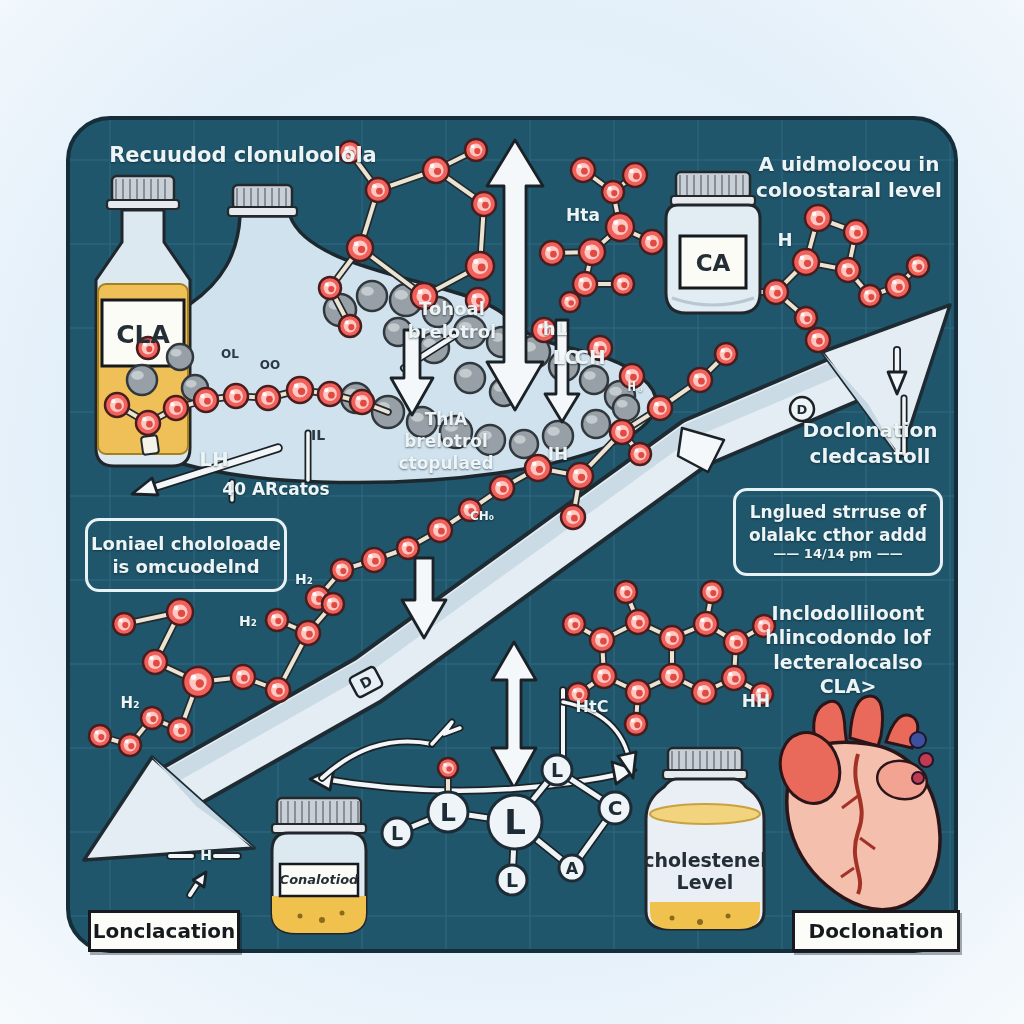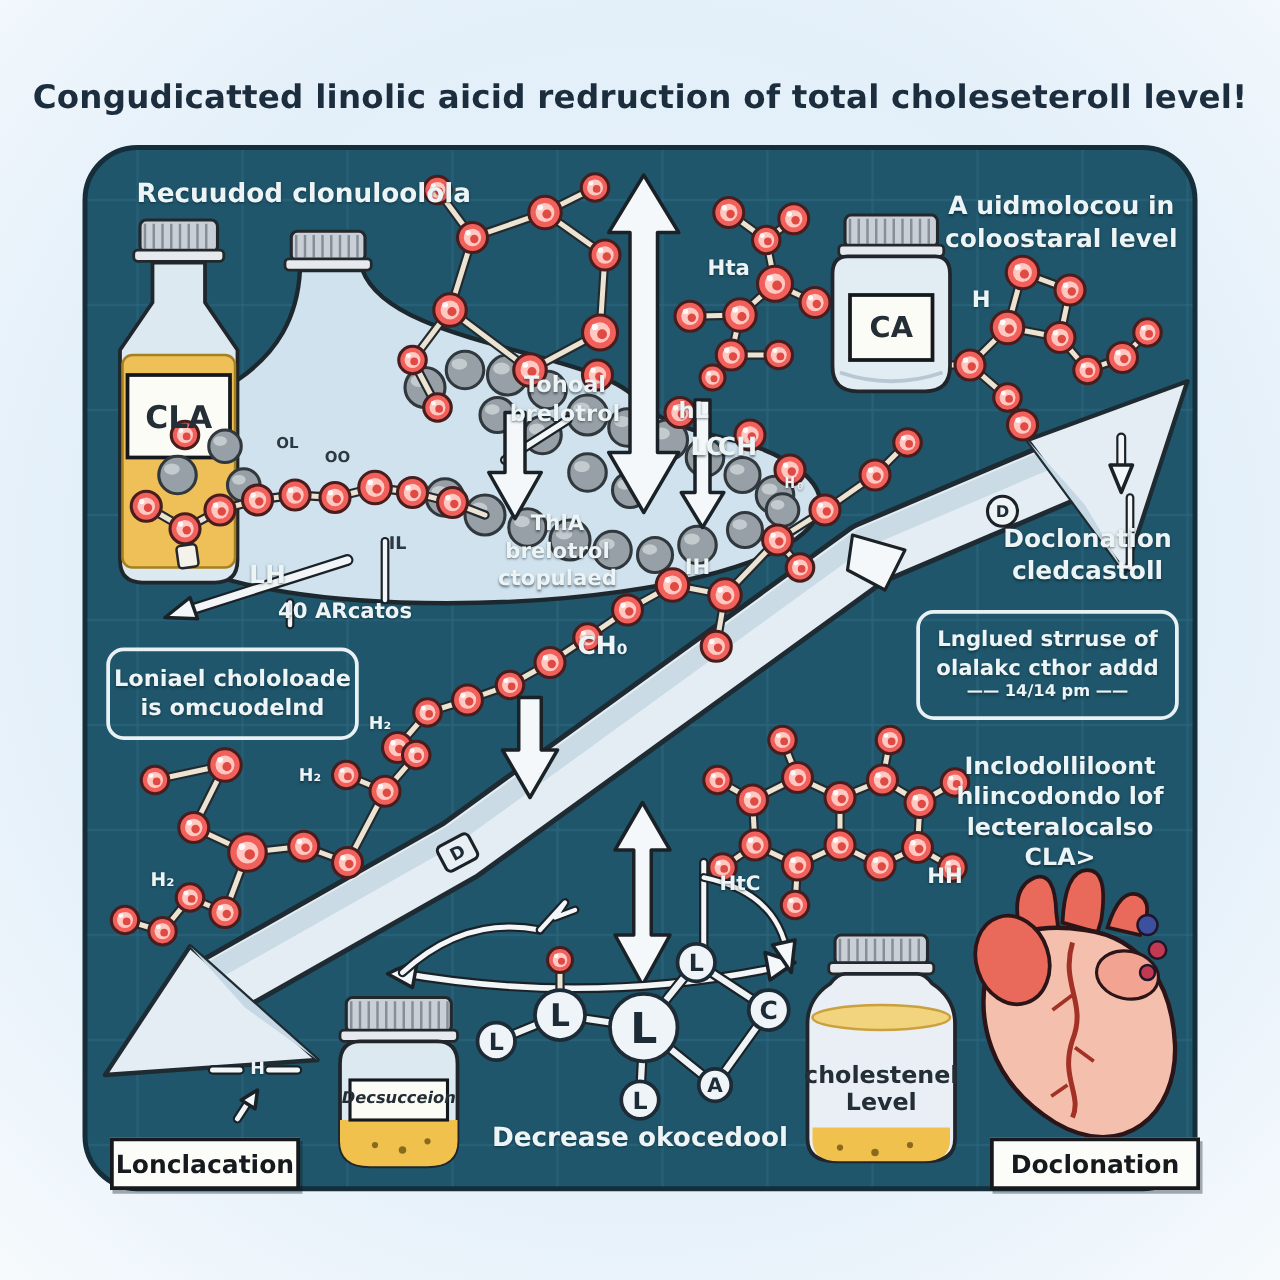--- a/index.html
+++ b/index.html
@@ -842,21 +842,20 @@
       <g transform="rotate(-28 366 682)">
  <rect x="352" y="671" width="28" height="22" rx="4" fill="#e9f0f5" stroke="#1b2227" stroke-width="2.5"></rect>
  <text x="366" y="682" text-anchor="middle" dy=".36em" font-size="14" fill="#1c2b36">D</text>
       </g>
       <g>
  <circle cx="802" cy="409" r="12" fill="#eef3f6" stroke="#1b2227" stroke-width="2.5"></circle>
  <text x="802" y="409" text-anchor="middle" dy=".36em" font-size="13" fill="#1c2b36">D</text>
       </g>
     </svg>
 
-  <div class="title">Congudicatted linolic aicid redruction of total choleseteroll level!</div>
 
   <div class="cap" style="left:243px;top:155px;font-size:21px">
     <span class="ln">Recuudod clonuloolola</span>
   </div>
   <div class="cap" style="left:849px;top:178px;font-size:20px">
     <span class="ln">A uidmolocou in</span>
     <span class="ln">coloostaral level</span>
   </div>
   <div class="cap" style="left:452px;top:320px;font-size:18px">
     <span class="ln">Tohoal</span>
@@ -870,23 +869,20 @@
   <div class="cap" style="left:870px;top:444px;font-size:20px">
     <span class="ln">Doclonation</span>
     <span class="ln">cledcastoll</span>
   </div>
   <div class="cap" style="left:848px;top:650px;font-size:19px">
     <span class="ln">Inclodolliloont</span>
     <span class="ln">hlincodondo lof</span>
     <span class="ln">lecteralocalso</span>
     <span class="ln">CLA&gt;</span>
   </div>
-  <div class="cap" style="left:512px;top:910px;font-size:21px">
-    <span class="ln">Decrease okocedool</span>
-  </div>
   <div class="cap" style="left:276px;top:490px;font-size:17px">
     <span class="ln">40 ARcatos</span>
   </div>
 
   <div class="obox" style="left:85px;top:518px;width:196px;height:68px;font-size:18px">
     <span>Loniael chololoade</span>
     <span>is omcuodelnd</span>
   </div>
   <div class="obox" style="left:733px;top:488px;width:204px;height:82px;font-size:17px">
     <span>Lnglued strruse of</span>
@@ -896,34 +892,34 @@
 
   <div class="wbox" style="left:88px;top:910px;width:146px;height:36px;font-size:20px">
     <span>Lonclacation</span>
   </div>
   <div class="wbox" style="left:792px;top:910px;width:162px;height:36px;font-size:20px">
     <span>Doclonation</span>
   </div>
 
   <div class="clab" style="left:143px;top:335px;font-size:25px">CLA</div>
   <div class="clab" style="left:713px;top:263px;font-size:23px">CA</div>
-  <div class="clab" style="left:319px;top:880px;font-size:13px;font-style:italic">Decsucceion</div>
+  <div class="clab" style="left:319px;top:880px;font-size:13px;font-style:italic">Conalotiod</div>
   <div class="clab" style="left:705px;top:872px;font-size:19px">
     <span style="display:block">cholestenel</span>
     <span style="display:block">Level</span>
   </div>
 
   <div id="overlay">
       <span class="cap" style="left: 583px; top: 216px; font-size: 17px;">Hta</span>
       <span class="cap" style="left: 555px; top: 293px; font-size: 18px; margin-top: 36px;">hL</span>
       <span class="cap" style="left: 543px; top: 358px; font-size: 20px; margin-left: 24px;">LO</span>
       <span class="cap" style="left: 590px; top: 358px; font-size: 20px;">CH</span>
       <span class="cap" style="left: 785px; top: 240px; font-size: 18px;">H</span>
       <span class="cap" style="left: 558px; top: 455px; font-size: 17px;">IH</span>
-      <span class="cap" style="left: 482px; top: 517px; font-size: 20px;">CH₀</span>
+      <span class="cap" style="left: 482px; top: 517px; font-size: 12px;">CH₀</span>
       <span class="cap" style="left: 636px; top: 388px; font-size: 14px; font-family: Liberation Mono, monospace;">H₀</span>
       <span class="cap" style="left: 304px; top: 580px; font-size: 14px;">H₂</span>
       <span class="cap" style="left: 248px; top: 622px; font-size: 14px;">H₂</span>
       <span class="cap" style="left: 130px; top: 704px; font-size: 15px;">H₂</span>
       <span class="cap" style="left: 756px; top: 702px; font-size: 17px;">HH</span>
       <span class="cap" style="left: 592px; top: 707px; font-size: 16px;">HtC</span>
       <span class="cap dark" style="left: 318px; top: 436px; font-size: 14px;">IL</span>
       <span class="cap dark" style="left: 230px; top: 355px; font-size: 12px;">OL</span>
       <span class="cap dark" style="left: 270px; top: 366px; font-size: 12px;">OO</span>
       <span class="cap" style="left: 214px; top: 460px; font-size: 20px;">LH</span>

